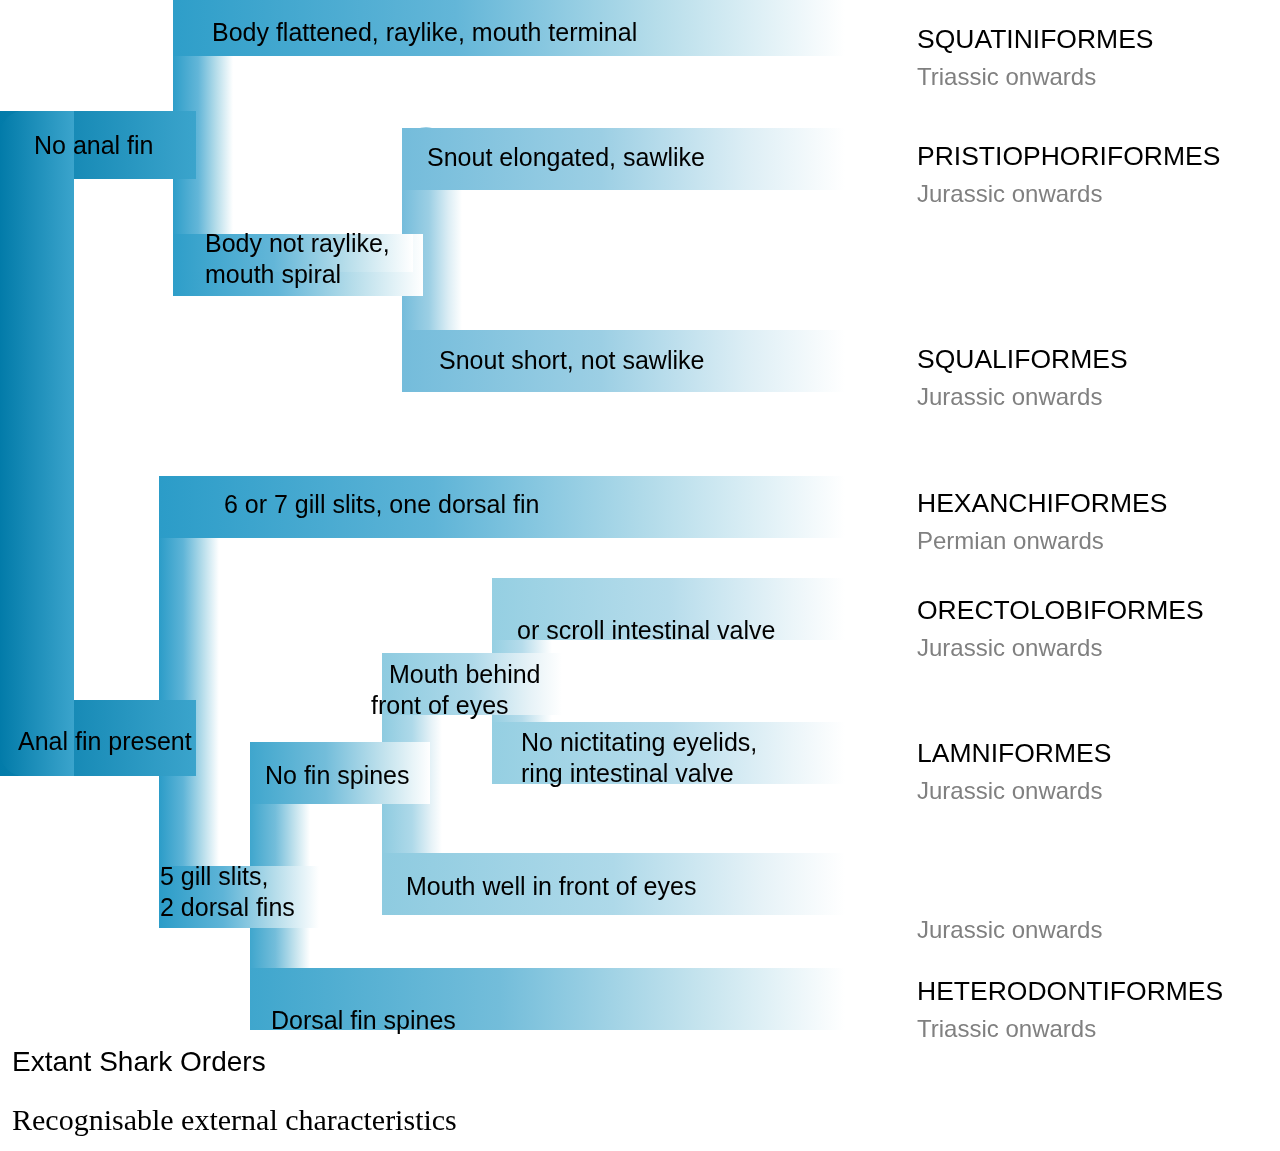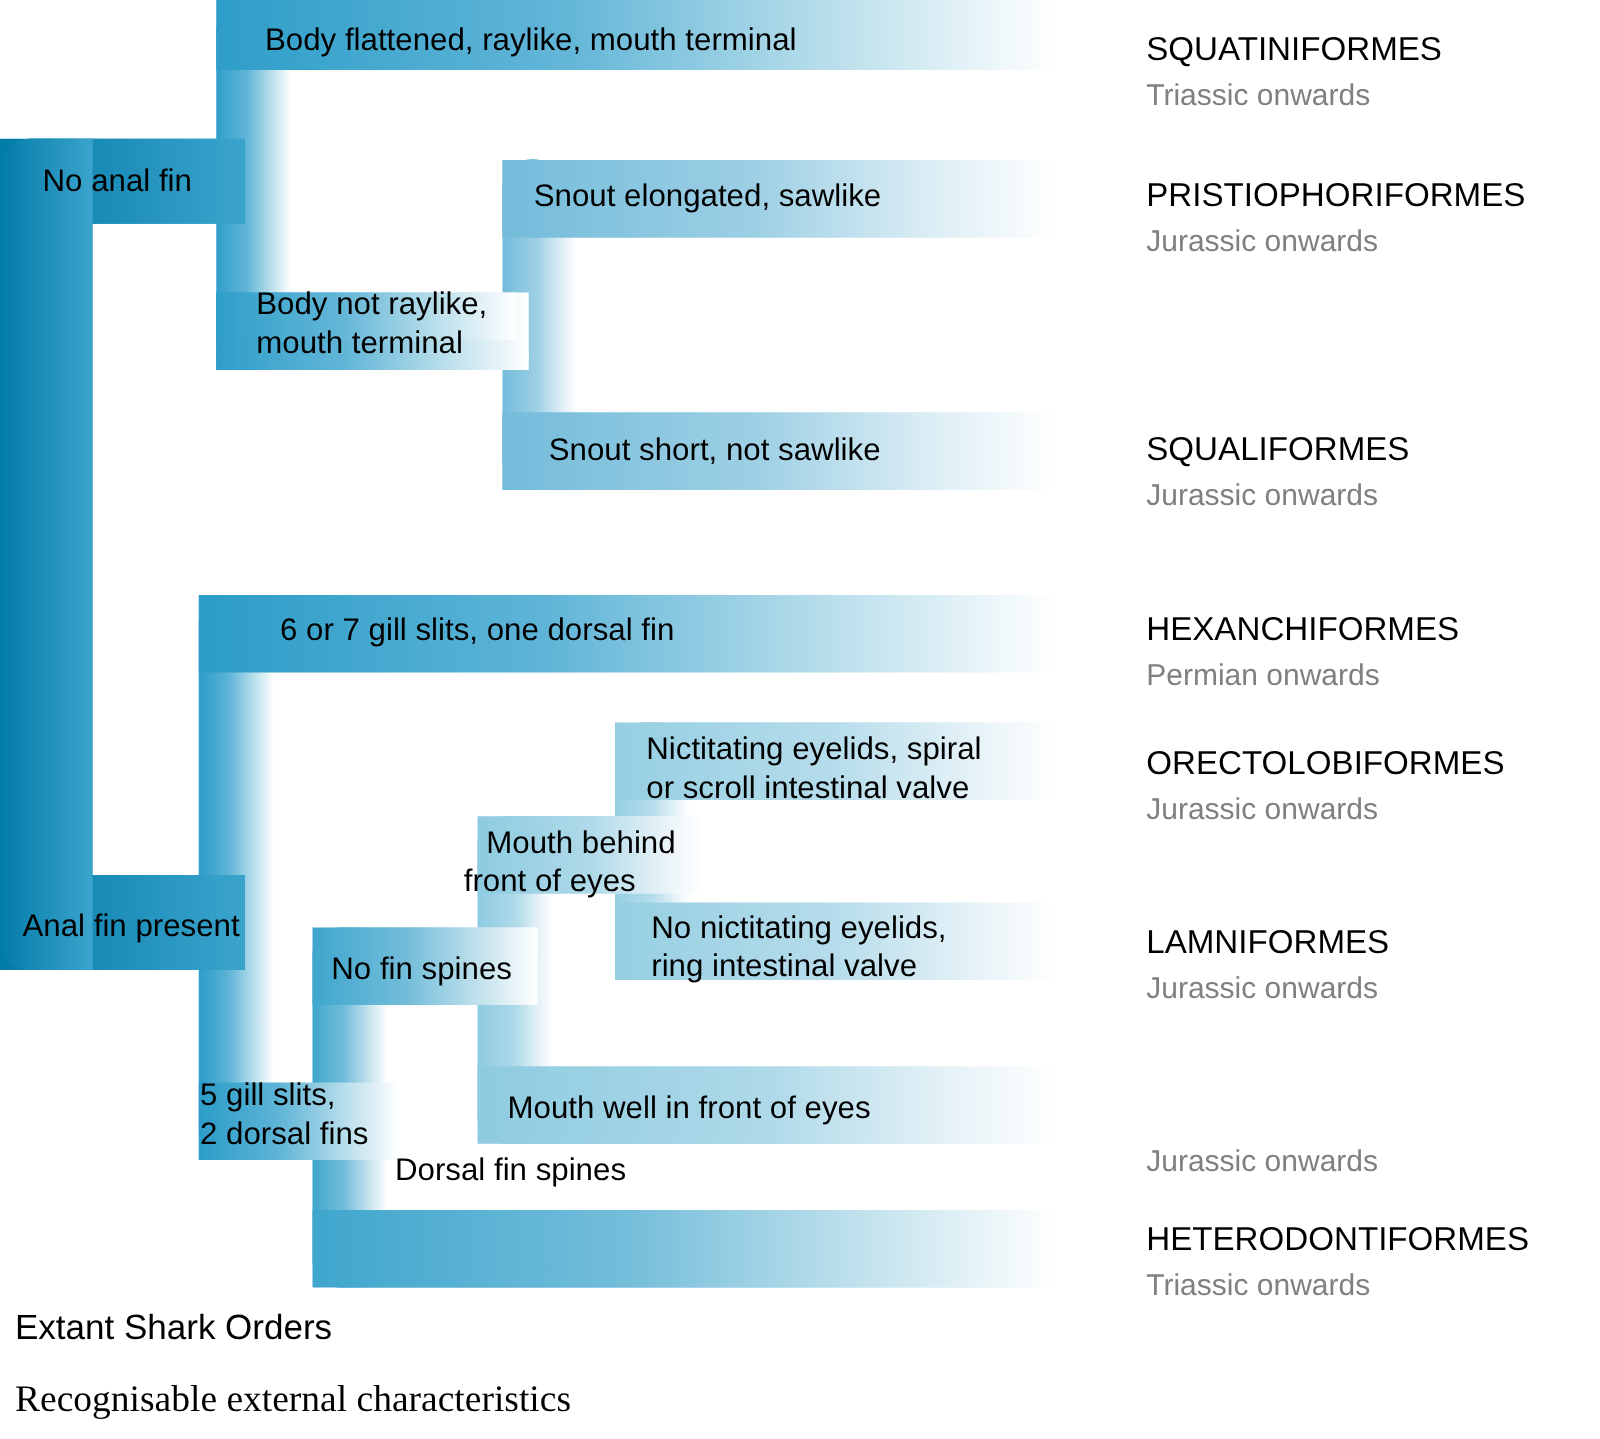--- a/index.html
+++ b/index.html
@@ -207,43 +207,42 @@
       <path fill="url(#gRoot)" d="M 0,135 A 24,24 0 0 1 24,111 H 74 V 135 H 0 Z"></path>
       <path fill="url(#gRoot)" d="M 0,752 A 24,24 0 0 0 24,776 H 74 V 752 H 0 Z"></path>
     </g>
   </svg>
 
   <div class="node-label" style="left:34px;  top:130px;">No anal fin</div>
 
   <div class="node-label" style="left:212px; top:17px;">Body flattened, raylike, mouth terminal</div>
 
   <div class="node-label" style="left:205px; top:228px;">Body not raylike,</div>
-  <div class="node-label" style="left:205px; top:259px;">mouth terminal</div>
+  <div class="node-label" style="left:205px; top:259px;">mouth spiral</div>
 
   <div class="node-label" style="left:427px; top:142px;">Snout elongated, sawlike</div>
 
   <div class="node-label" style="left:439px; top:345px;">Snout short, not sawlike</div>
 
   <div class="node-label" style="left:18px;  top:726px;">Anal fin present</div>
 
   <div class="node-label" style="left:224px; top:489px;">6 or 7 gill slits, one dorsal fin</div>
 
   <div class="node-label" style="left:160px; top:861px;">5 gill slits,</div>
   <div class="node-label" style="left:160px; top:892px;">2 dorsal fins</div>
 
   <div class="node-label" style="left:265px; top:760px;">No fin spines</div>
 
-  <div class="node-label" style="left:271px; top:921px;margin-left:45px;">Dorsal fin spines</div>
+  <div class="node-label" style="left:271px; top:1005px;">Dorsal fin spines</div>
 
   <div class="node-label" style="left:389px; top:659px;">Mouth behind</div>
   <div class="node-label" style="left:371px; top:690px;">front of eyes</div>
 
   <div class="node-label" style="left:406px; top:871px;">Mouth well in front of eyes</div>
 
-  <div class="node-label" style="left:517px; top:584px;">Nictitating eyelids, spiral</div>
   <div class="node-label" style="left:517px; top:615px;">or scroll intestinal valve</div>
 
   <div class="node-label" style="left:521px; top:727px;">No nictitating eyelids,</div>
   <div class="node-label" style="left:521px; top:758px;">ring intestinal valve</div>
 
   <div class="order-name" style="left:917px; top:24px;">SQUATINIFORMES</div>
   <div class="order-age" style="left:917px; top:63px;">Triassic onwards</div>
 
   <div class="order-name" style="left:917px; top:141px;">PRISTIOPHORIFORMES</div>
   <div class="order-age" style="left:917px; top:180px;">Jurassic onwards</div>

